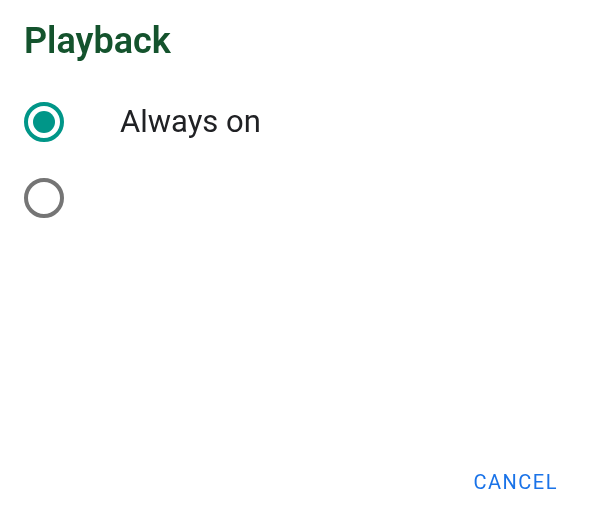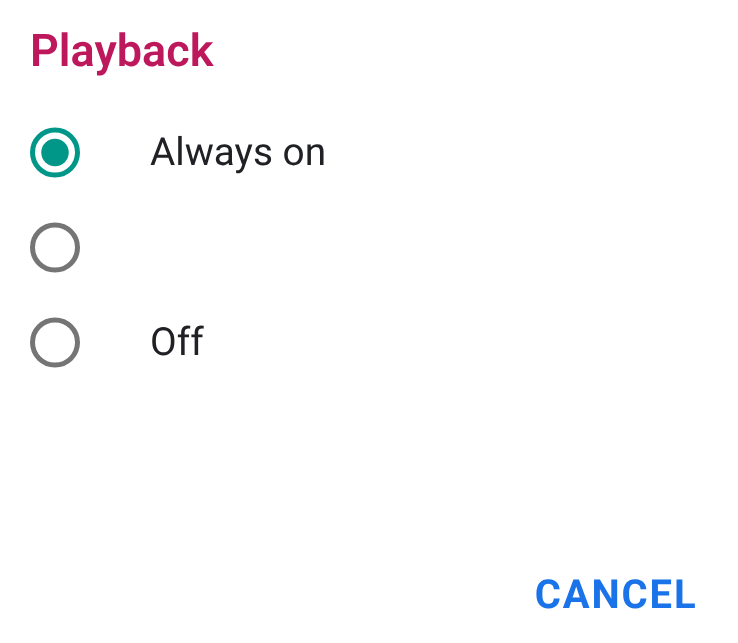--- a/index.html
+++ b/index.html
@@ -12,21 +12,21 @@
       background: #ffffff;
       width: 590px;
       height: 514px;
       padding: 20px 24px 0 24px;
       display: flex;
       flex-direction: column;
     }
     .title {
       font-size: 36px;
       font-weight: 600;
-      color: #be185d;
+      color: #14532d;
       margin-bottom: 40px;
     }
     .radio-group {
       display: flex;
       flex-direction: column;
       gap: 36px;
       flex: 1;
       text-align: center;
     }
     .radio-item {
@@ -66,22 +66,22 @@
       color: #202124;
       line-height: 1.3;
       padding-top: 0px;
     }
     .footer {
       display: flex;
       justify-content: flex-end;
       padding: 20px 8px 20px 0;
     }
     .cancel-button {
-      font-size: 32px;
-      font-weight: 700;
+      font-size: 20px;
+      font-weight: 400;
       color: #1a73e8;
       letter-spacing: 1.5px;
       cursor: pointer;
       background: none;
       border: none;
       font-family: inherit;
       margin-left: 33px;
     }
   </style>
 </head>
@@ -99,24 +99,18 @@
     </div>
     <div class="radio-label">Always on</div>
   </div>
 
   <div class="radio-item">
     <div class="radio-circle">
       <div class="radio-outer"></div>
     </div>
   </div>
 
-  <div class="radio-item">
-    <div class="radio-circle">
-      <div class="radio-outer"></div>
-    </div>
-    <div class="radio-label">Off</div>
-  </div>
 
 </div>
 
 <div class="footer">
   <button class="cancel-button">CANCEL</button>
 </div>
 
 </body></html>

